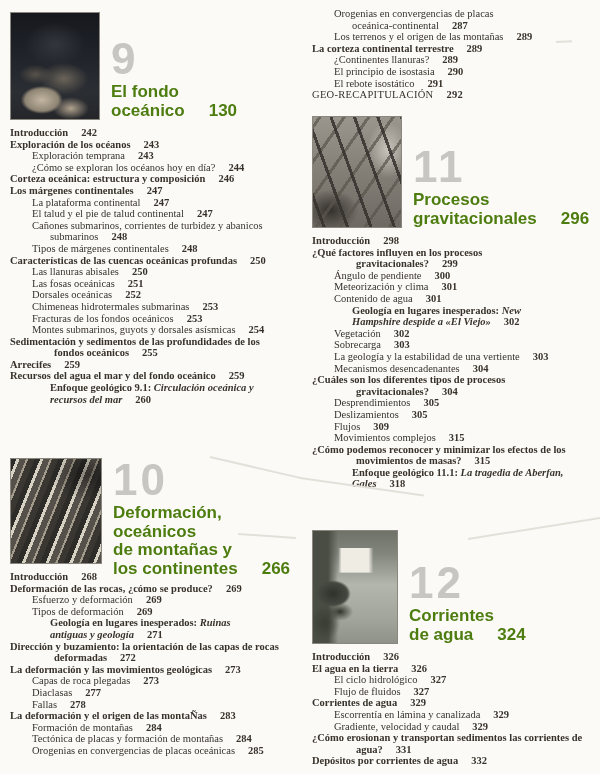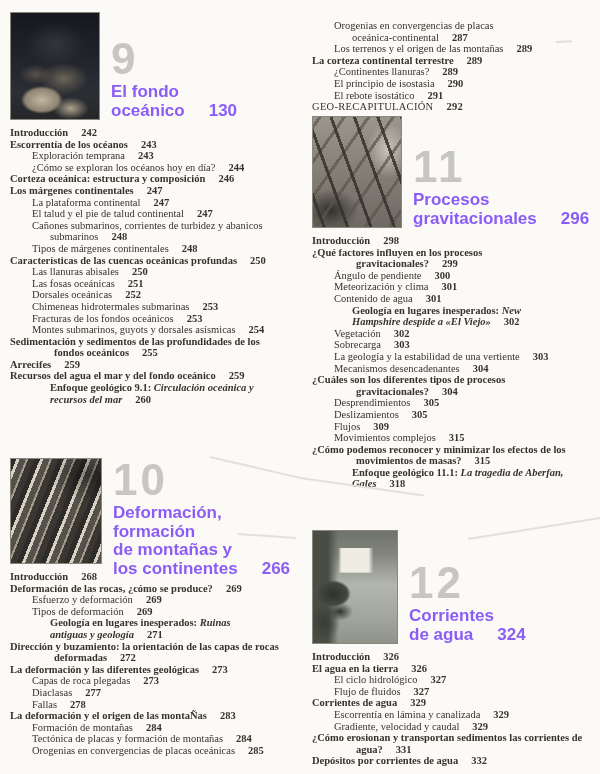--- a/index.html
+++ b/index.html
@@ -16,21 +16,21 @@
   
   .ch-header{display:flex;align-items:flex-end}
   .thumb{flex:none;border:1px solid #8a877f}
   .head-right{margin-left:11px}
   .ch-num{
     font-family:"Liberation Sans", sans-serif;font-weight:bold;
     font-size:44px;line-height:38px;color:#c7c6c3;letter-spacing:3px;
   }
   .ch-title{
     font-family:"Liberation Sans", sans-serif;font-weight:bold;
-    font-size:17px;line-height:18.5px;color:#8b5cf6;margin:5px 0 0 0;
+    font-size:17px;line-height:18.5px;color:#4d7c0f;margin:5px 0 0 0;
   }
   .ch-pg{margin-left:24px}
 
   
   ul.toc{margin:7px 0 0 0;padding:0;list-style:none}
   .e{font-size:10.5px;line-height:11.6px;margin:0}
   .et,.fi{white-space:pre-wrap}
   .i0{padding-left:44px;text-indent:-44px;font-weight:bold}
   .i1{padding-left:40px;text-indent:-18px;font-weight:normal}
   .i2{padding-left:40px;text-indent:0}
@@ -70,21 +70,21 @@
       radial-gradient(ellipse 20px 14px at 32% 72%, #303328 0%, rgba(0,0,0,0) 66%),
       linear-gradient(90deg, rgba(0,0,0,0) 30%, #efece4 34% 66%, rgba(0,0,0,0) 72%) 0 20%/100% 22% no-repeat,
       linear-gradient(90deg, #4a4d43 0 18%, rgba(0,0,0,0) 30%),
       linear-gradient(180deg,#6f7268 0%,#82857b 20%,#b3b6ad 48%,#a2a59c 78%,#8f9288 100%);
   }
 
   
   #blk-ch9{top:12px}
   #blk-ch10{top:458px}
   #blk-cont{top:8px}
-  #blk-cont ul.toc{margin-top:12px;width:252px}
+  #blk-cont ul.toc{margin-top:0;width:252px}
   #blk-ch11{top:116px}
   #blk-ch12{top:530px}
 
   
   .artifact{position:absolute;height:1.5px;background:#e3e0da;transform-origin:left center}
   #art1{left:210px;top:456px;width:95px;transform:rotate(13deg)}
   #art2{left:300px;top:477px;width:125px;transform:rotate(8deg)}
   #art3{left:468px;top:538px;width:135px;transform:rotate(-9deg)}
   #art4{left:238px;top:533px;width:58px;transform:rotate(4deg)}
   #art5{left:556px;top:41px;width:16px;transform:rotate(-3deg)}
@@ -100,21 +100,21 @@
       <div class="head-right">
         <div class="ch-num">9</div>
         <h2 class="ch-title">
             <div class="t-line">El fondo</div>
             <div class="t-line">oceánico<span class="ch-pg">130</span></div>
           </h2>
       </div>
     </header>
     <ul class="toc">
         <li class="e i0"><span class="et">Introducción</span><span class="pg">242</span></li>
-        <li class="e i0"><span class="et">Escorrentía de los océanos</span><span class="pg">243</span></li>
+        <li class="e i0"><span class="et">Exploración de los océanos</span><span class="pg">243</span></li>
         <li class="e i1"><span class="et">Exploración temprana</span><span class="pg">243</span></li>
         <li class="e i1"><span class="et">¿Cómo se exploran los océanos hoy en día?</span><span class="pg">244</span></li>
         <li class="e i0"><span class="et">Corteza oceánica: estructura y composición</span><span class="pg">246</span></li>
         <li class="e i0"><span class="et">Los márgenes continentales</span><span class="pg">247</span></li>
         <li class="e i1"><span class="et">La plataforma continental</span><span class="pg">247</span></li>
         <li class="e i1"><span class="et">El talud y el pie de talud continental</span><span class="pg">247</span></li>
         <li class="e i1"><span class="et">Cañones submarinos, corrientes de turbidez y abanicos
 submarinos</span><span class="pg">248</span></li>
         <li class="e i1"><span class="et">Tipos de márgenes continentales</span><span class="pg">248</span></li>
         <li class="e i0"><span class="et">Características de las cuencas oceánicas profundas</span><span class="pg">250</span></li>
@@ -133,36 +133,36 @@
       </ul>
   </section>
 
   <section class="block" id="blk-ch10">
     <header class="ch-header">
       <div class="thumb"></div>
       <div class="head-right">
         <div class="ch-num">10</div>
         <h2 class="ch-title">
             <div class="t-line">Deformación,</div>
-            <div class="t-line">formación</div>
+            <div class="t-line">oceánicos</div>
             <div class="t-line">de montañas y</div>
             <div class="t-line">los continentes<span class="ch-pg">266</span></div>
           </h2>
       </div>
     </header>
     <ul class="toc">
         <li class="e i0"><span class="et">Introducción</span><span class="pg">268</span></li>
         <li class="e i0"><span class="et">Deformación de las rocas, ¿cómo se produce?</span><span class="pg">269</span></li>
         <li class="e i1"><span class="et">Esfuerzo y deformación</span><span class="pg">269</span></li>
         <li class="e i1"><span class="et">Tipos de deformación</span><span class="pg">269</span></li>
         <li class="e i2 feat"><span class="fb">Geología en lugares inesperados: </span><span class="fi">Ruinas
 antiguas y geología</span><span class="pg">271</span></li>
         <li class="e i0"><span class="et">Dirección y buzamiento: la orientación de las capas de rocas
 deformadas</span><span class="pg">272</span></li>
-        <li class="e i0"><span class="et">La deformación y las diferentes geológicas</span><span class="pg">273</span></li>
+        <li class="e i0"><span class="et">La deformación y las movimientos geológicas</span><span class="pg">273</span></li>
         <li class="e i1"><span class="et">Capas de roca plegadas</span><span class="pg">273</span></li>
         <li class="e i1"><span class="et">Diaclasas</span><span class="pg">277</span></li>
         <li class="e i1"><span class="et">Fallas</span><span class="pg">278</span></li>
         <li class="e i0"><span class="et">La deformación y el origen de las montaÑas</span><span class="pg">283</span></li>
         <li class="e i1"><span class="et">Formación de montañas</span><span class="pg">284</span></li>
         <li class="e i1"><span class="et">Tectónica de placas y formación de montañas</span><span class="pg">284</span></li>
         <li class="e i1"><span class="et">Orogenias en convergencias de placas oceánicas</span><span class="pg">285</span></li>
       </ul>
   </section>
 

